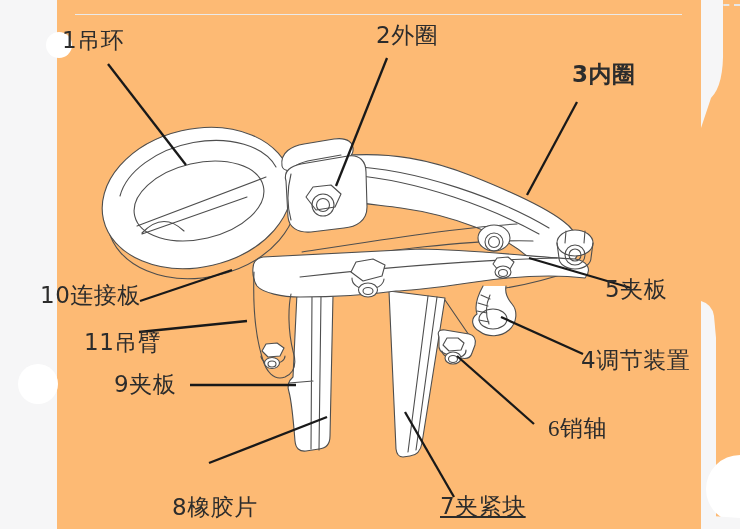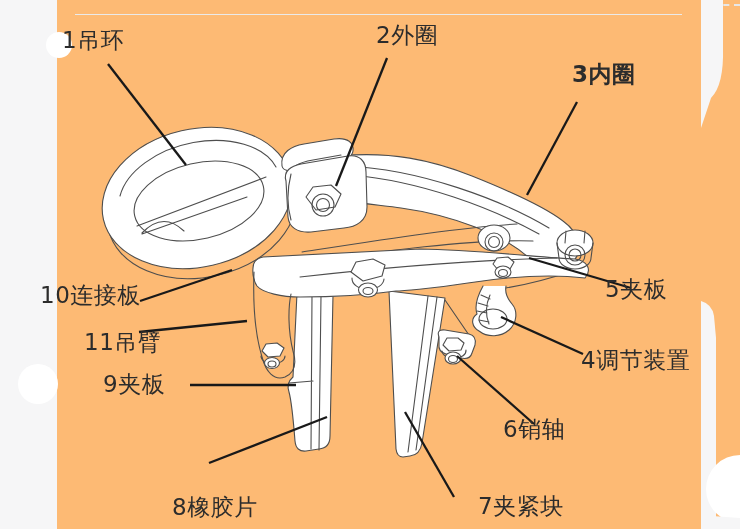--- a/index.html
+++ b/index.html
@@ -126,21 +126,21 @@
       <line x1="583" y1="354" x2="501" y2="317" stroke="#191919" stroke-width="2.3"></line>
       <line x1="631" y1="288" x2="529" y2="258" stroke="#191919" stroke-width="2.3"></line>
     </svg>
 
   <div id="labels">
       <div class="part-label" style="left: 62px; top: 27px; color: rgb(44, 44, 44);">1吊环</div>
       <div class="part-label" style="left: 358px; top: 22px; color: rgb(44, 44, 44); margin-left: 18px;">2外圈</div>
       <div class="part-label" style="left: 572px; top: 61px; color: rgb(44, 44, 44); font-weight: bold;">3内圈</div>
       <div class="part-label" style="left: 40px; top: 282px; color: rgb(44, 44, 44);">10连接板</div>
       <div class="part-label" style="left: 36px; top: 329px; color: rgb(44, 44, 44); margin-left: 48px;">11吊臂</div>
-      <div class="part-label" style="left: 103px; top: 371px; color: rgb(44, 44, 44);">9夹板</div>
+      <div class="part-label" style="left: 114px; top: 371px; color: rgb(44, 44, 44);">9夹板</div>
       <div class="part-label" style="left: 172px; top: 494px; color: rgb(44, 44, 44);">8橡胶片</div>
-      <div class="part-label" style="left: 478px; top: 493px; color: rgb(44, 44, 44);">7夹紧块</div>
-      <div class="part-label" style="left: 503px; top: 416px; color: rgb(44, 44, 44);">6销轴</div>
+      <div class="part-label" style="left: 440px; top: 493px; color: rgb(44, 44, 44); text-decoration: underline;">7夹紧块</div>
+      <div class="part-label" style="left: 548px; top: 416px; color: rgb(44, 44, 44); font-family: Liberation Serif, serif;">6销轴</div>
       <div class="part-label" style="left: 581px; top: 347px; color: rgb(44, 44, 44);">4调节装置</div>
       <div class="part-label" style="left: 605px; top: 276px; color: rgb(44, 44, 44);">5夹板</div>
     </div>
 
 </div>
 
 </body></html>

